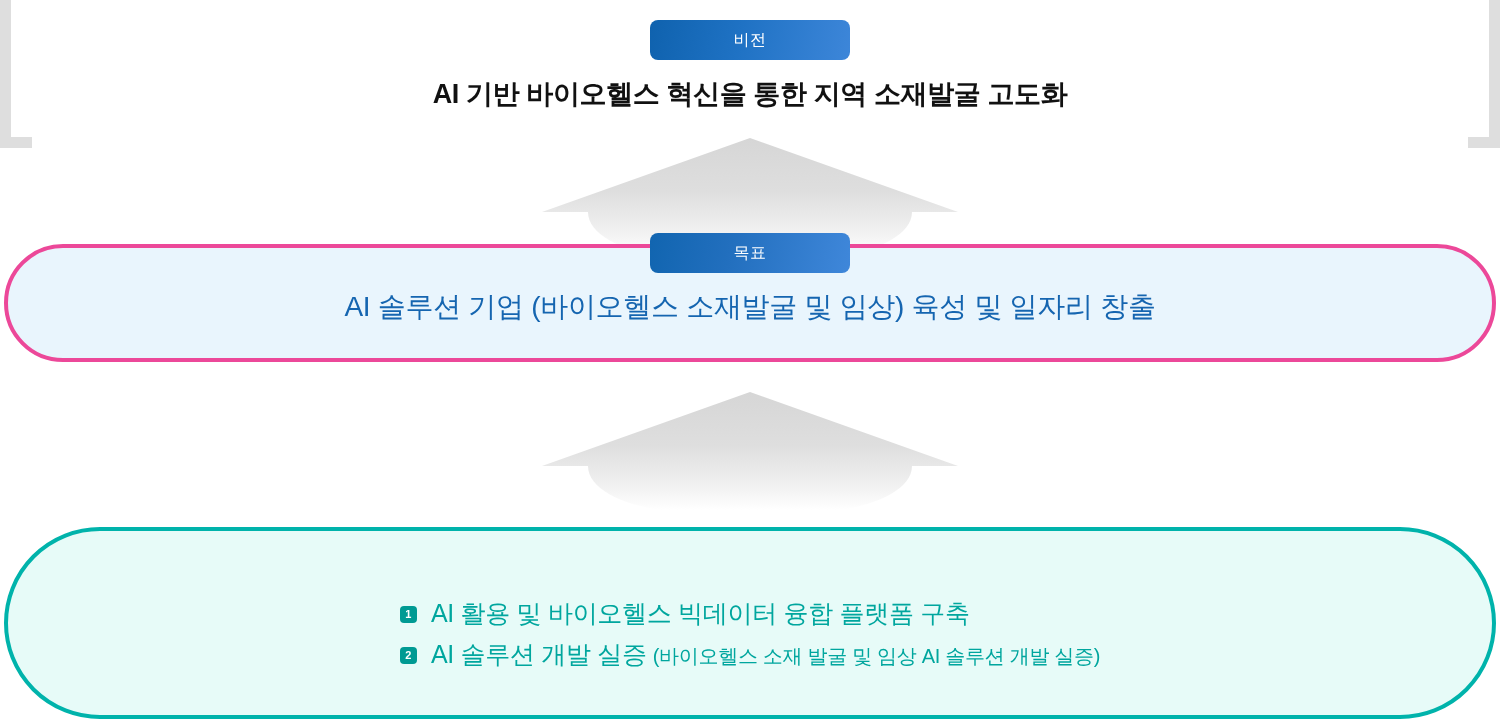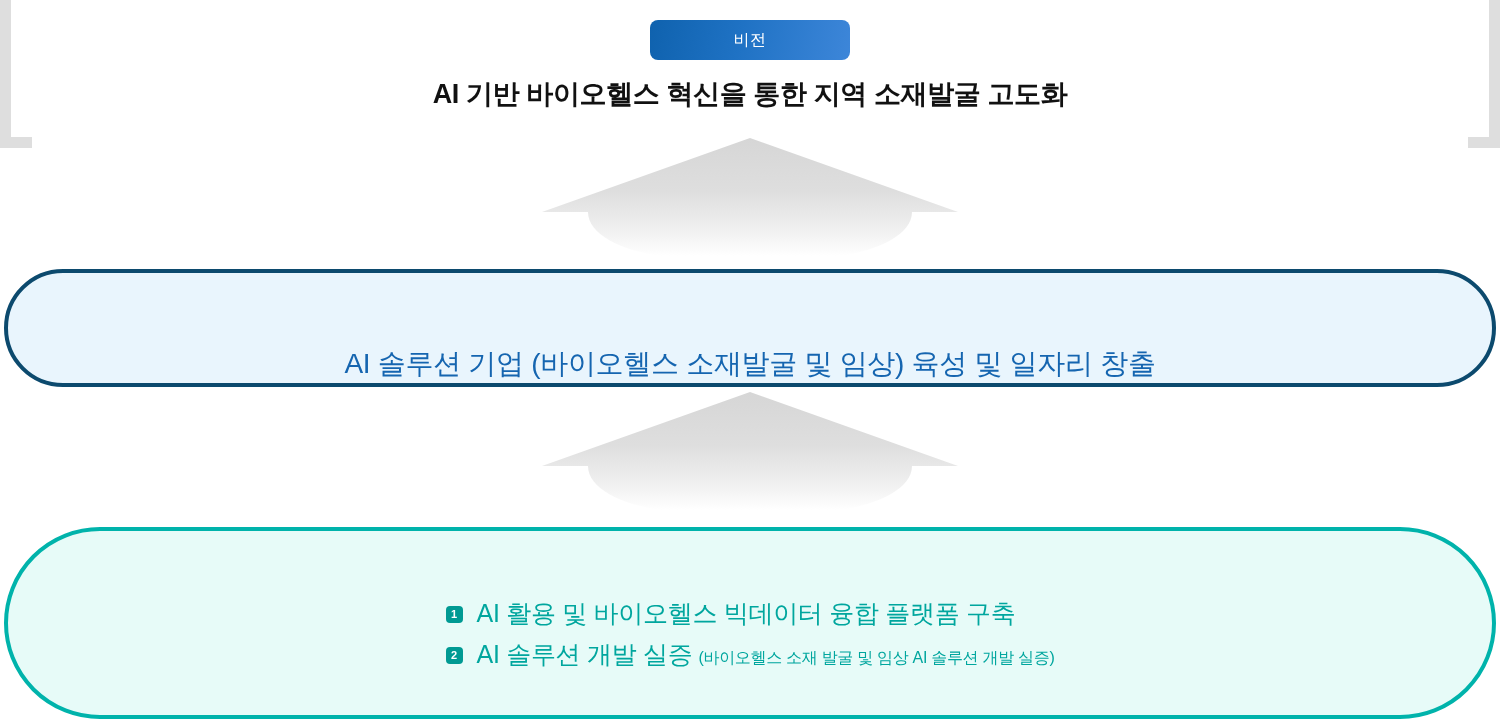--- a/index.html
+++ b/index.html
@@ -102,29 +102,29 @@
     z-index: 1;
   }
   .arrow-top { top: 136px; }
   .arrow-bottom { top: 390px; }
 
   
   .goal-box {
     position: absolute;
     left: 4px;
     right: 4px;
-    top: 269px;
+    top: 244px;
     height: 118px;
     background: #e9f5fd;
-    border: 4px solid #0c4a6e;
+    border: 4px solid #ec4899;
     border-radius: 62px;
     box-sizing: border-box;
     z-index: 4;
     display: flex;
-    align-items: flex-end;
+    align-items: center;
     justify-content: center;
   }
   .goal-text {
     font-size: 28px;
     font-weight: 500;
     color: #1565b0;
     letter-spacing: -0.3px;
     text-align: center;
     padding: 0 40px;
     margin-top: 8px;
@@ -172,21 +172,21 @@
     position: relative;
     top: -4px;
   }
   .strategy-main {
     font-size: 25px;
     font-weight: normal;
     color: #00a69e;
     letter-spacing: -0.3px;
   }
   .strategy-sub {
-    font-size: 16px;
+    font-size: 20px;
     font-weight: normal;
     color: #00a69e;
     letter-spacing: -0.3px;
     margin-left: 6px;
   }
 </style>
 </head>
 <body>
 
 <div id="canvas">
@@ -212,20 +212,21 @@
         <stop offset="78%" stop-color="#f0f0f0"></stop>
         <stop offset="100%" stop-color="#ffffff"></stop>
       </linearGradient>
     </defs>
     <path d="M210 2 L418 76 L372 76 C372 98 340 114 300 120 L120 120 C80 114 48 98 48 76 L2 76 Z" fill="url(#arrowGradTop)"></path>
   </svg>
 
   <div class="goal-box">
     <div class="goal-text">AI 솔루션 기업 (바이오헬스 소재발굴 및 임상) 육성 및 일자리 창출</div>
   </div>
+  <div class="badge badge-goal">목표</div>
 
   <svg class="arrow arrow-bottom" viewBox="0 0 420 120" preserveAspectRatio="none">
     <defs>
       <linearGradient id="arrowGradBottom" x1="0" y1="0" x2="0" y2="1">
         <stop offset="0%" stop-color="#d6d6d6"></stop>
         <stop offset="45%" stop-color="#dedede"></stop>
         <stop offset="78%" stop-color="#f0f0f0"></stop>
         <stop offset="100%" stop-color="#ffffff"></stop>
       </linearGradient>
     </defs>

